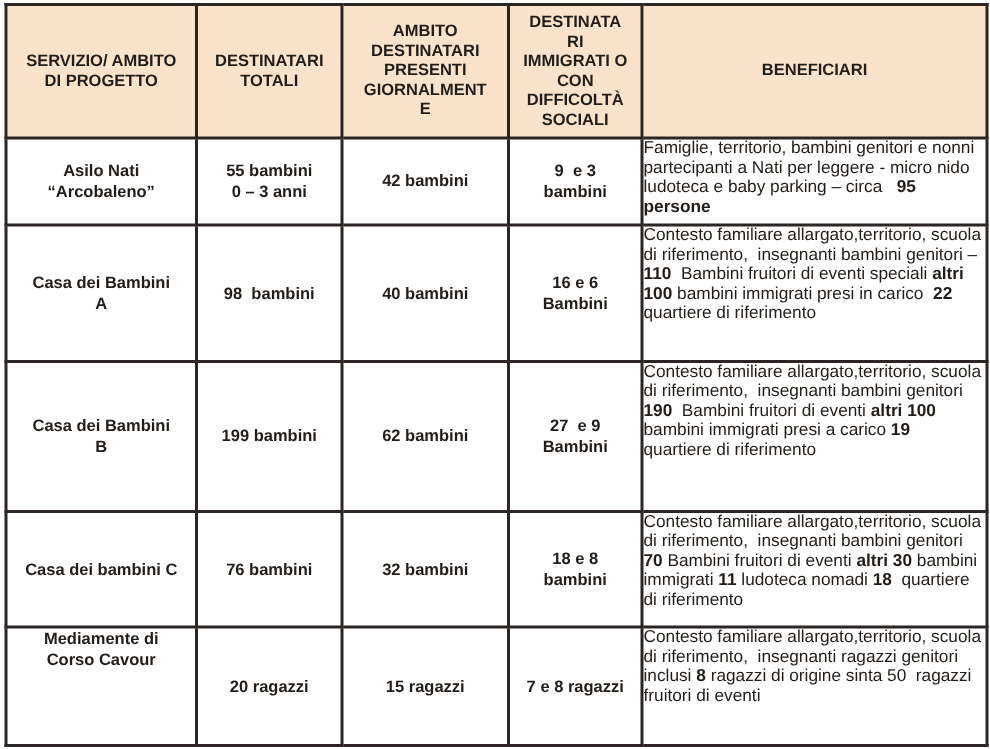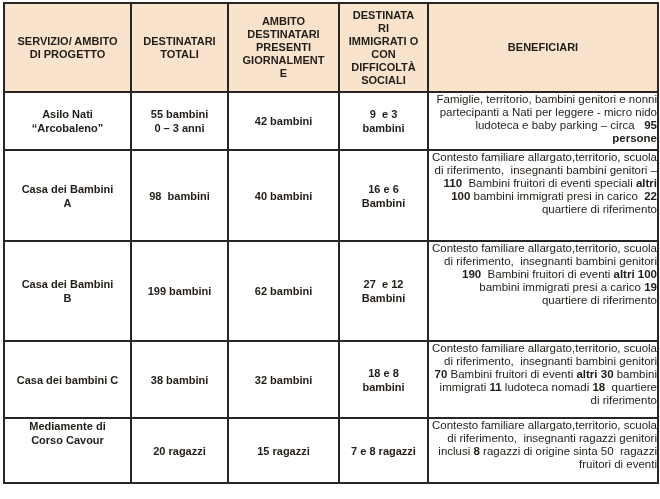--- a/index.html
+++ b/index.html
@@ -34,21 +34,21 @@
   col.c2 { width: 97px; }
   col.c3 { width: 111px; }
   col.c4 { width: 89px; }
   col.c5 { width: 230px; }
   
   tr.hdr  { height: 89px; }
   tr.r1 { height: 58px; }
   tr.r2 { height: 91px; }
   tr.r3 { height: 100px; }
   tr.r4 { height: 77px; }
-  tr.r5 { height: 65px; margin-left: 38px; }
+  tr.r5 { height: 79px; margin-left: 38px; }
 
   th.head {
     background: #fae3cd;
     font-weight: bold;
     font-size: 11px;
     line-height: 13px;
     text-align: center;
     vertical-align: middle;
     white-space: pre-line;
     padding: 1px 2px;
@@ -63,21 +63,21 @@
     padding: 0 2px;
   }
   td.valign-top {
     vertical-align: top;
     padding-top: 2px;
   }
   td.cell-benef {
     font-weight: normal;
     font-size: 11.5px;
     line-height: 13px;
-    text-align: right;
+    text-align: left;
     vertical-align: top;
     white-space: pre-wrap;
     padding: 0 2px 0 4px;
   }
   td.cell-benef b { font-weight: bold; }
 </style>
 </head>
 <body>
 
 <div class="page">
@@ -127,27 +127,27 @@
         <td class="cell-center">40 bambini</td>
         <td class="cell-center">16 e 6
 Bambini</td>
         <td class="cell-benef"><span>Contesto familiare allargato,territorio, scuola di riferimento,  insegnanti bambini genitori – </span><b>110</b><span>  Bambini fruitori di eventi speciali </span><b>altri 100</b><span> bambini immigrati presi in carico  </span><b>22</b><span> quartiere di riferimento</span></td>
       </tr>
       <tr class="r3">
         <td class="cell-center">Casa dei Bambini
 B</td>
         <td class="cell-center">199 bambini</td>
         <td class="cell-center">62 bambini</td>
-        <td class="cell-center">27  e 12
+        <td class="cell-center">27  e 9
 Bambini</td>
         <td class="cell-benef"><span>Contesto familiare allargato,territorio, scuola di riferimento,  insegnanti bambini genitori  </span><b>190</b><span>  Bambini fruitori di eventi </span><b>altri 100</b><span>  bambini immigrati presi a carico </span><b>19</b><span>  quartiere di riferimento</span></td>
       </tr>
       <tr class="r4">
         <td class="cell-center">Casa dei bambini C</td>
-        <td class="cell-center">38 bambini</td>
+        <td class="cell-center">76 bambini</td>
         <td class="cell-center">32 bambini</td>
         <td class="cell-center">18 e 8
 bambini</td>
         <td class="cell-benef"><span>Contesto familiare allargato,territorio, scuola di riferimento,  insegnanti bambini genitori  </span><b>70</b><span> Bambini fruitori di eventi </span><b>altri 30</b><span> bambini immigrati </span><b>11</b><span> ludoteca nomadi </span><b>18</b><span>  quartiere di riferimento</span></td>
       </tr>
       <tr class="r5">
         <td class="cell-center valign-top">Mediamente di
 Corso Cavour</td>
         <td class="cell-center">20 ragazzi</td>
         <td class="cell-center">15 ragazzi</td>

